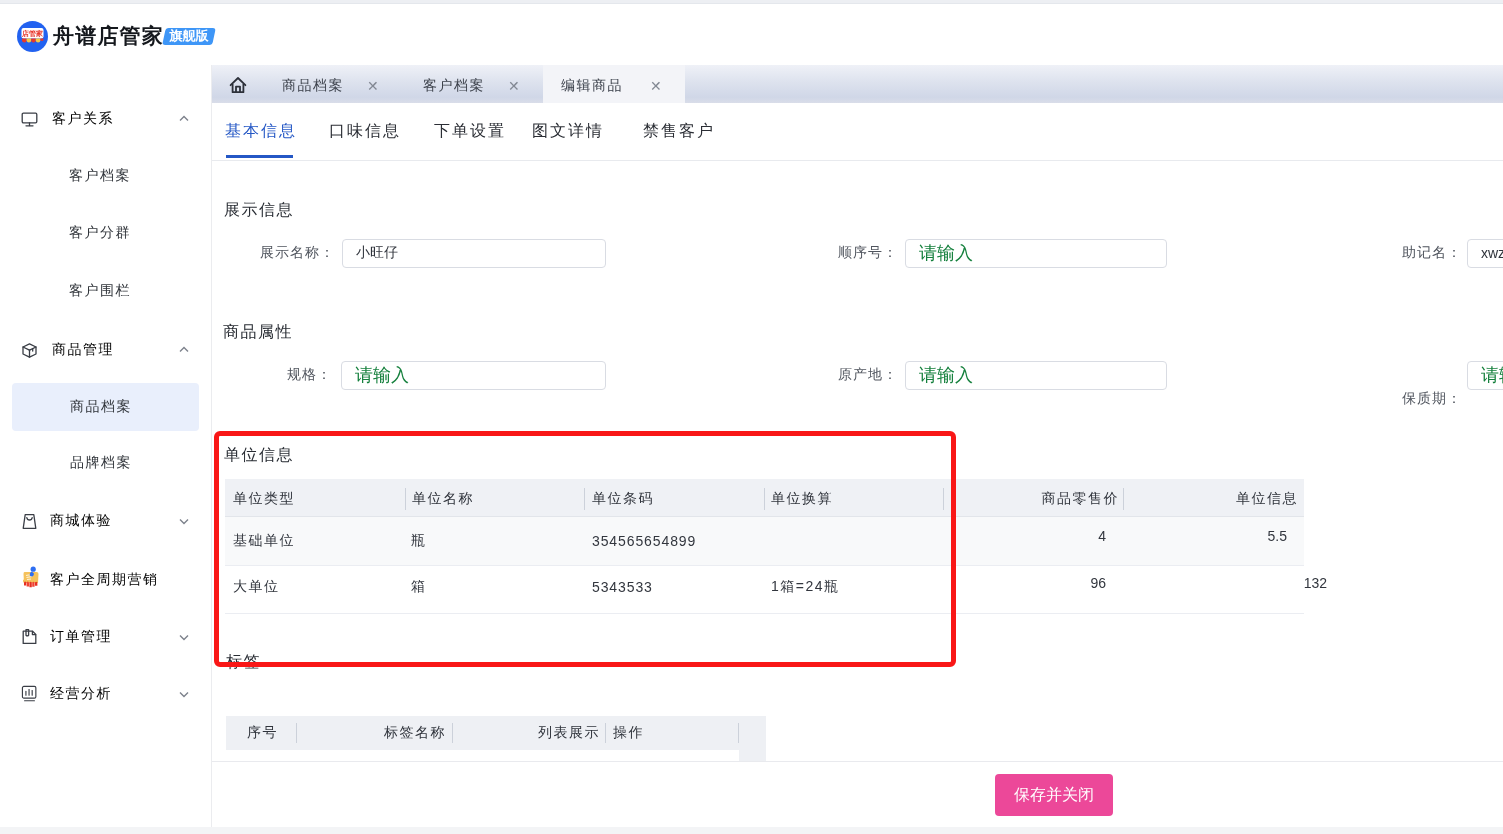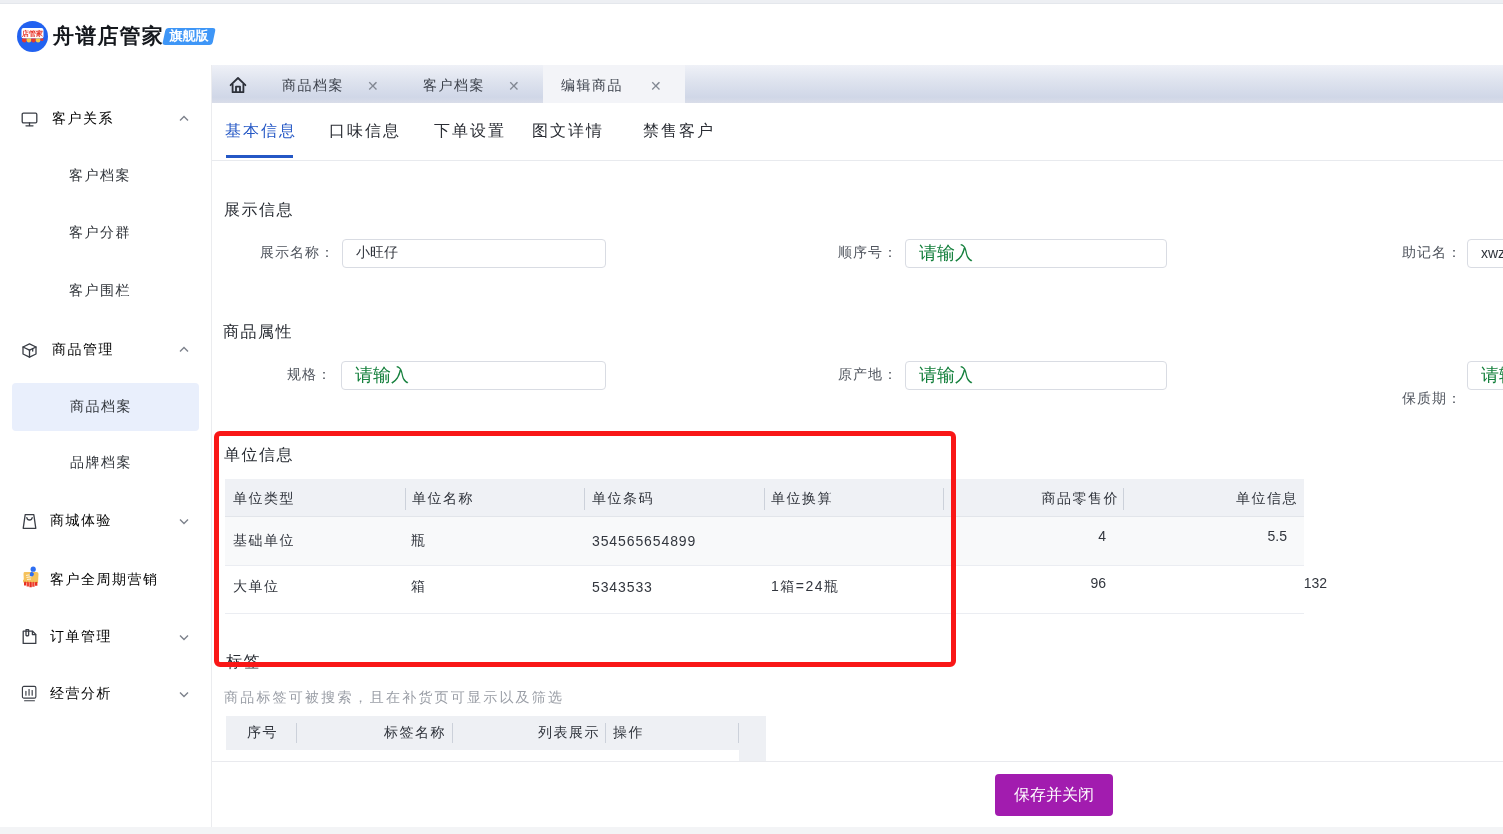--- a/index.html
+++ b/index.html
@@ -48,21 +48,21 @@
   .trow1 { left:225px; top:517px; width:1079px; height:49px; background:#f8f9fa; border-bottom:1px solid #ebedf2; }
   .trow2 { left:225px; top:566px; width:1079px; height:48px; background:#fff; border-bottom:1px solid #ebedf2; }
   .thtxt { font-size:14px; color:#2f333b; letter-spacing:1.5px; }
   .tdtxt { font-size:14px; color:#32363e; letter-spacing:1.5px; }
   .hdiv { width:1px; height:22px; background:#ccd1da; top:488px; }
   
   .t2head { left:226px; top:716px; width:540px; height:34px; background:#eef0f4; }
   .t2div { width:1px; height:20px; background:#ccd1da; top:723px; }
   
   .footer { left:212px; top:761px; width:1291px; height:66px; background:#fff; border-top:1px solid #e9eaee; }
-  .savebtn { left:995px; top:774px; width:118px; height:42px; background:#a21caf; border-radius:4px;
+  .savebtn { left:995px; top:774px; width:118px; height:42px; background:#ec4899; border-radius:4px;
     color:#fff; font-size:16px; text-align:center; line-height:42px; }
   .bstrip { left:0; top:827px; width:1503px; height:7px; background:#f3f4f6; }
 </style>
 </head>
 <body>
 <div id="stage">
 
   <div class="abs topstrip"></div>
   <div class="abs logocircle"></div>
   <svg class="abs" style="left:17px;top:21px;" width="31" height="31" viewBox="0 0 31 31">
@@ -220,21 +220,20 @@
   <div class="abs tdtxt vc" style="left:233px;top:587px;">大单位</div>
   <div class="abs tdtxt vc" style="left:411px;top:587px;">箱</div>
   <div class="abs tdtxt vc" style="left:592px;top:587px;letter-spacing:0.9px;">5343533</div>
   <div class="abs tdtxt vc" style="left:771px;top:587px;">1箱=24瓶</div>
   <div class="abs tdtxt vc" style="left:1106px;top:583px;transform:translate(-100%,-50%);letter-spacing:0;">96</div>
   <div class="abs tdtxt vc" style="left:1288px;top:583px;transform:translate(-100%,-50%);letter-spacing:0;margin-left:39px;">132</div>
 
   <div class="abs redbox"></div>
 
   <div class="abs sechead vc" style="left:226px;top:662px;">标签</div>
-  <div class="abs vc" style="left:224px;top:698px;font-size:14px;color:#9a9ea6;letter-spacing:2.2px;">商品标签可被搜索，且在补货页可显示以及筛选</div>
   <div class="abs t2head"></div>
   <div class="abs thtxt vc" style="left:247px;top:733px;">序号</div>
   <div class="abs thtxt vc" style="left:446px;top:733px;transform:translate(-100%,-50%);">标签名称</div>
   <div class="abs thtxt vc" style="left:600px;top:733px;transform:translate(-100%,-50%);">列表展示</div>
   <div class="abs thtxt vc" style="left:613px;top:733px;">操作</div>
   <div class="abs t2div" style="left:296px;"></div>
   <div class="abs t2div" style="left:452px;"></div>
   <div class="abs t2div" style="left:605px;"></div>
   <div class="abs t2div" style="left:738px;"></div>
   <div class="abs" style="left:739px;top:750px;width:27px;height:11px;background:#eef0f4;"></div>

